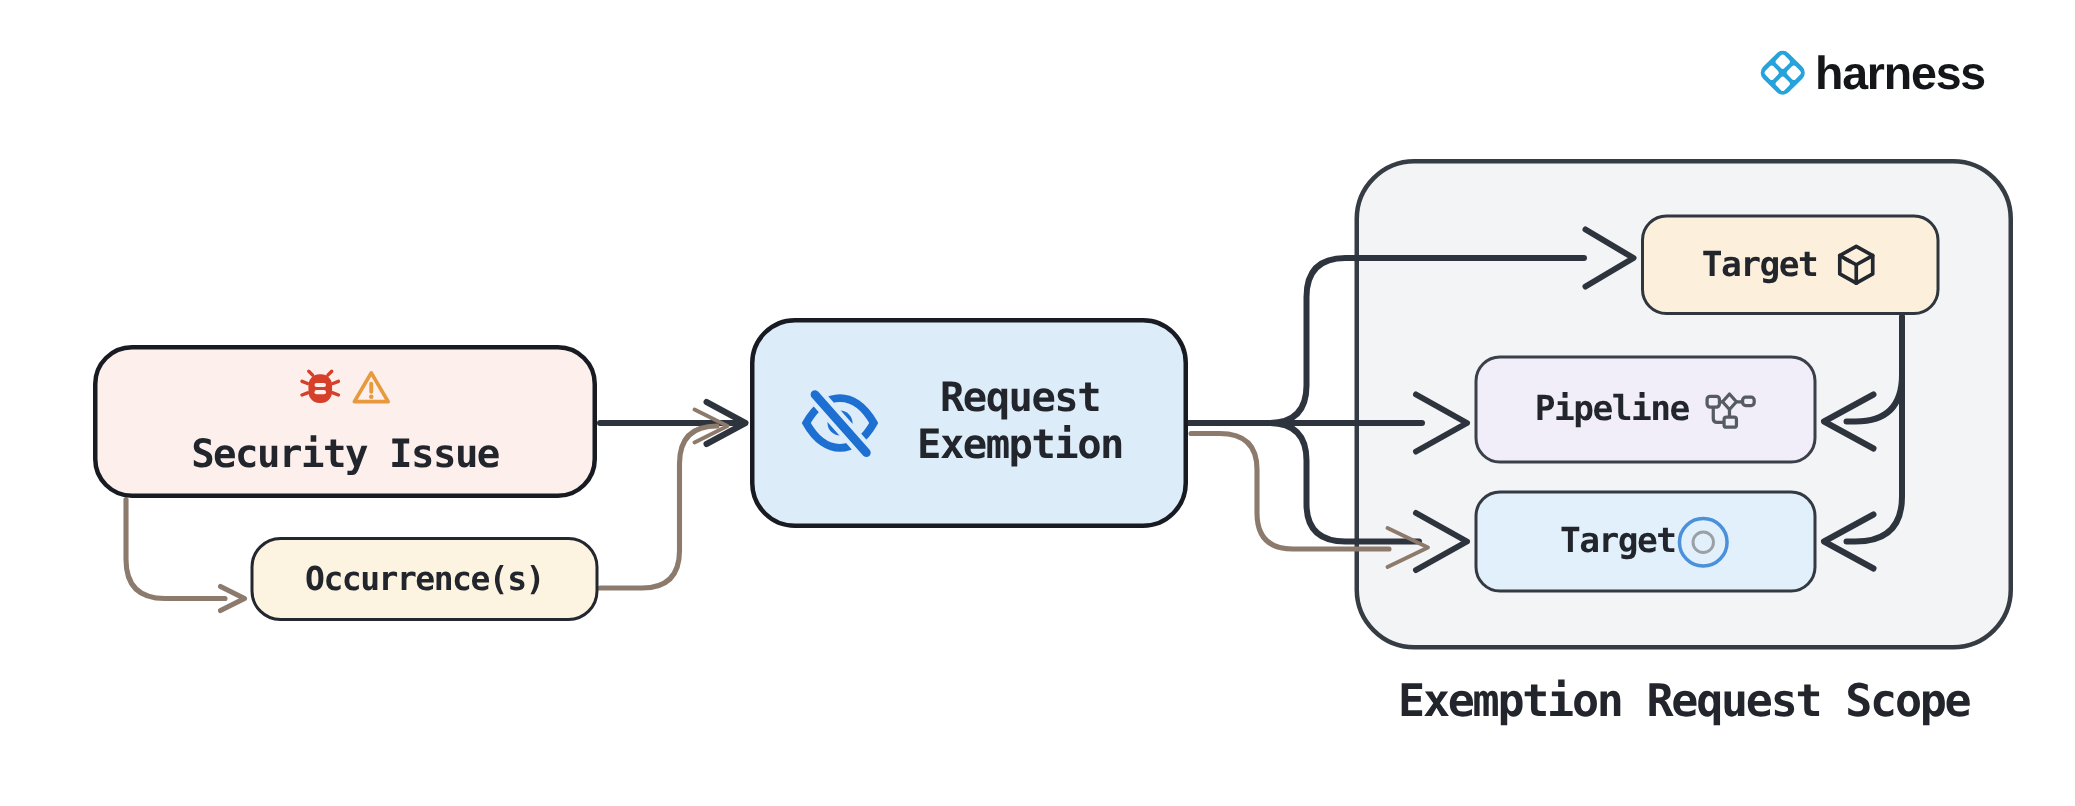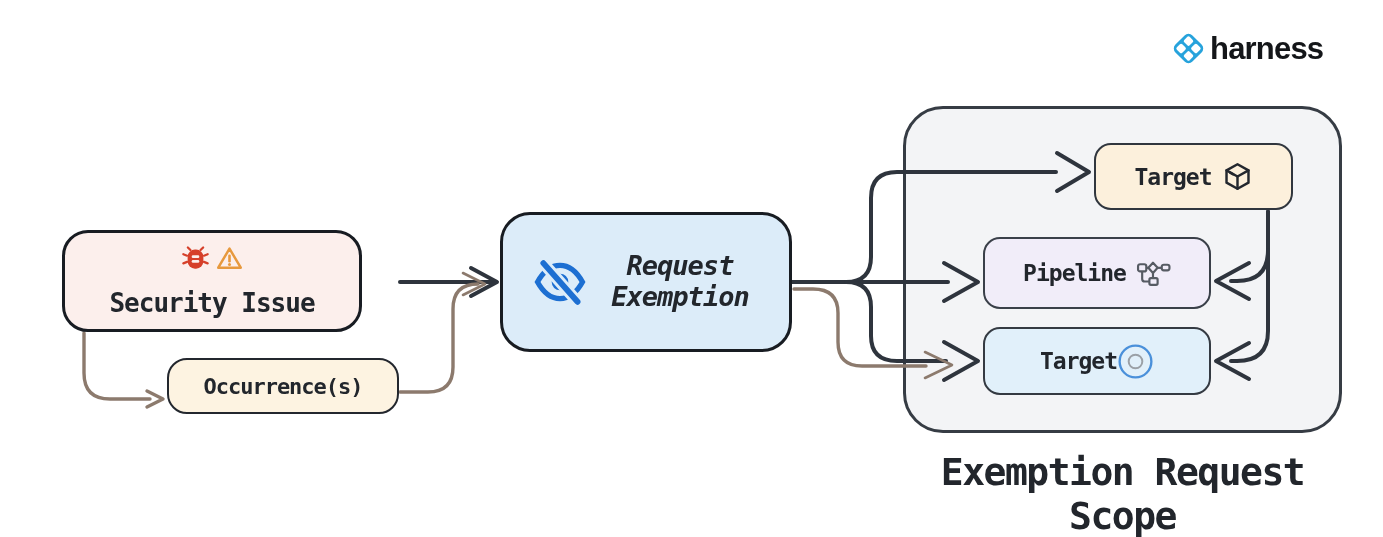--- a/index.html
+++ b/index.html
@@ -6,38 +6,38 @@
   .canvas{position:relative;width:1383px;height:537px;background:#ffffff;overflow:hidden;
           font-family:"DejaVu Sans Mono",monospace;}
   
   .arrows{position:absolute;left:0;top:0;z-index:1;pointer-events:none;}
   .arrow-ink{stroke:var(--ink,#2e343d);stroke-width:4;fill:none;stroke-linecap:round;stroke-linejoin:round;}
   .arrow-brown{stroke:var(--muted-arrow,#8c7a6d);stroke-width:3.4;fill:none;stroke-linecap:round;stroke-linejoin:round;}
   .arrow-brown-thin{stroke:var(--muted-arrow,#8c7a6d);stroke-width:2.6;fill:none;stroke-linecap:round;stroke-linejoin:round;}
   
   .node{position:absolute;z-index:2;box-sizing:border-box;display:flex;align-items:center;justify-content:center;
         color:#22262c;font-weight:bold;letter-spacing:-1px;}
-  .node-security{left:62px;top:230px;width:300px;height:102px;border:3.5px solid #181c22;border-radius:26px;
+  .node-security{left:62px;top:230px;width:336px;height:102px;border:3.5px solid #181c22;border-radius:26px;
         background:var(--security-fill,#fcefec);flex-direction:column;gap:16px;font-size:26px;}
   .icon-row{display:flex;align-items:center;gap:7px;}
   .node-occurrence{left:167px;top:358px;width:232px;height:56px;border:2.5px solid #23272e;border-radius:20px;
         background:var(--occurrence-fill,#fdf3e1);font-size:22px;}
   .node-request{left:500px;top:212px;width:292px;height:140px;border:3.5px solid #181c22;border-radius:30px;
         background:var(--request-fill,#dcecf9);gap:14px;font-size:27px;}
-  .node-request .label{width:158px;text-align:center;line-height:1.14;font-style:italic;}
+  .node-request .label{width:158px;text-align:center;line-height:1.14;}
   .scope-box{position:absolute;left:903px;top:106px;width:439px;height:327px;box-sizing:border-box;z-index:0;
         border:3px solid #363c44;border-radius:40px;background:var(--scope-fill,#f3f4f6);}
   .node-project{left:1094px;top:143px;width:199px;height:67px;border:2.5px solid #30363e;border-radius:17px;
         background:var(--project-fill,#fcf0dc);font-size:23px;gap:10px;}
   .node-pipeline{left:983px;top:237px;width:228px;height:72px;border:2.5px solid #3a4049;border-radius:17px;
         background:var(--pipeline-fill,#f1edf9);font-size:23px;gap:10px;}
   .node-target{left:983px;top:327px;width:228px;height:68px;border:2.5px solid #343a42;border-radius:17px;
         background:var(--target-fill,#e1f0fa);font-size:23px;gap:0;}
   .scope-caption{position:absolute;left:903px;top:450px;width:439px;z-index:2;text-align:center;
-        font-size:38px;font-weight:bold;letter-spacing:-1.5px;color:#22262c;}
+        font-size:30px;font-weight:bold;letter-spacing:-1.5px;color:#22262c;}
   
   .logo{position:absolute;left:1170px;top:30px;z-index:2;display:flex;align-items:center;gap:3px;text-align:right;}
   .logo-word{font-family:"Liberation Sans",sans-serif;font-weight:700;font-size:31px;letter-spacing:-0.8px;color:#141619;}
   .icon{display:inline-flex;align-items:center;justify-content:center;}
 </style>
 </head>
 <body>
 
 <div class="canvas">
 

